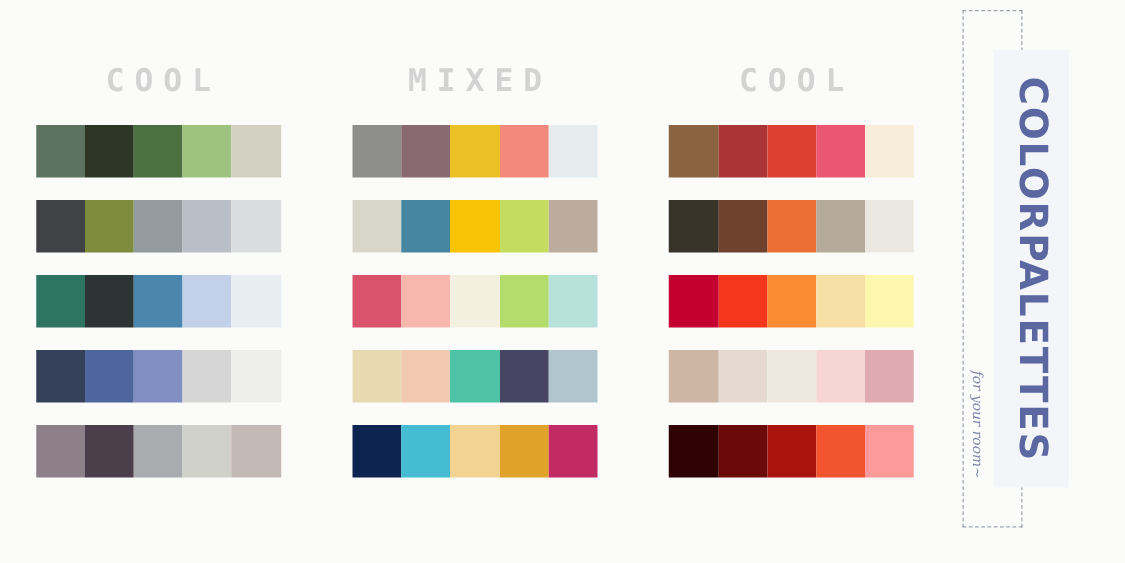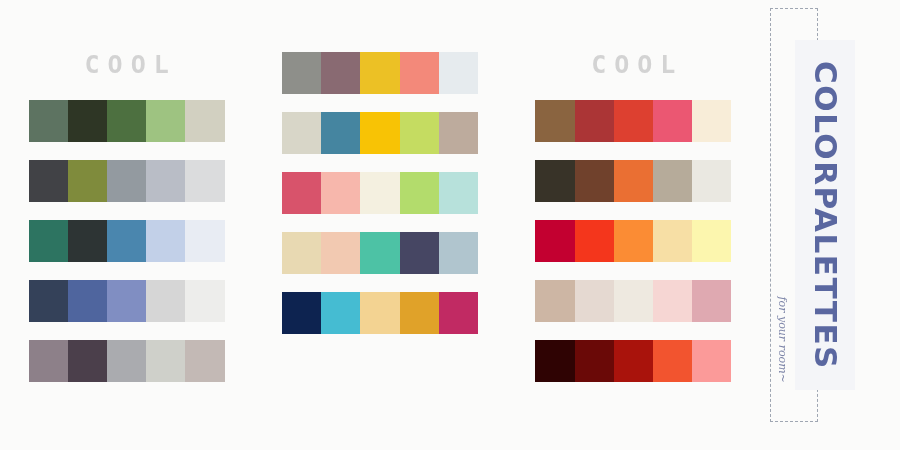--- a/index.html
+++ b/index.html
@@ -130,20 +130,21 @@
         </div>
         <div class="palette">
           <div class="swatch" style="background: rgb(141, 128, 137);"></div>
           <div class="swatch" style="background: rgb(75, 63, 75);"></div>
           <div class="swatch" style="background: rgb(170, 171, 175);"></div>
           <div class="swatch" style="background: rgb(207, 208, 202);"></div>
           <div class="swatch" style="background: rgb(195, 185, 181);"></div>
         </div>
       </div>
       <div class="column">
+        <div class="col-title">MIXED</div>
         <div class="palette">
           <div class="swatch" style="background: rgb(142, 143, 138);"></div>
           <div class="swatch" style="background: rgb(137, 106, 114);"></div>
           <div class="swatch" style="background: rgb(236, 193, 37);"></div>
           <div class="swatch" style="background: rgb(243, 137, 122);"></div>
           <div class="swatch" style="background: rgb(230, 235, 238);"></div>
         </div>
         <div class="palette">
           <div class="swatch" style="background: rgb(216, 214, 200);"></div>
           <div class="swatch" style="background: rgb(69, 133, 160);"></div>

